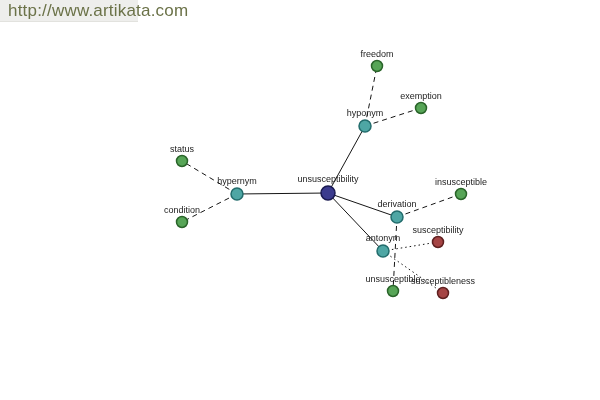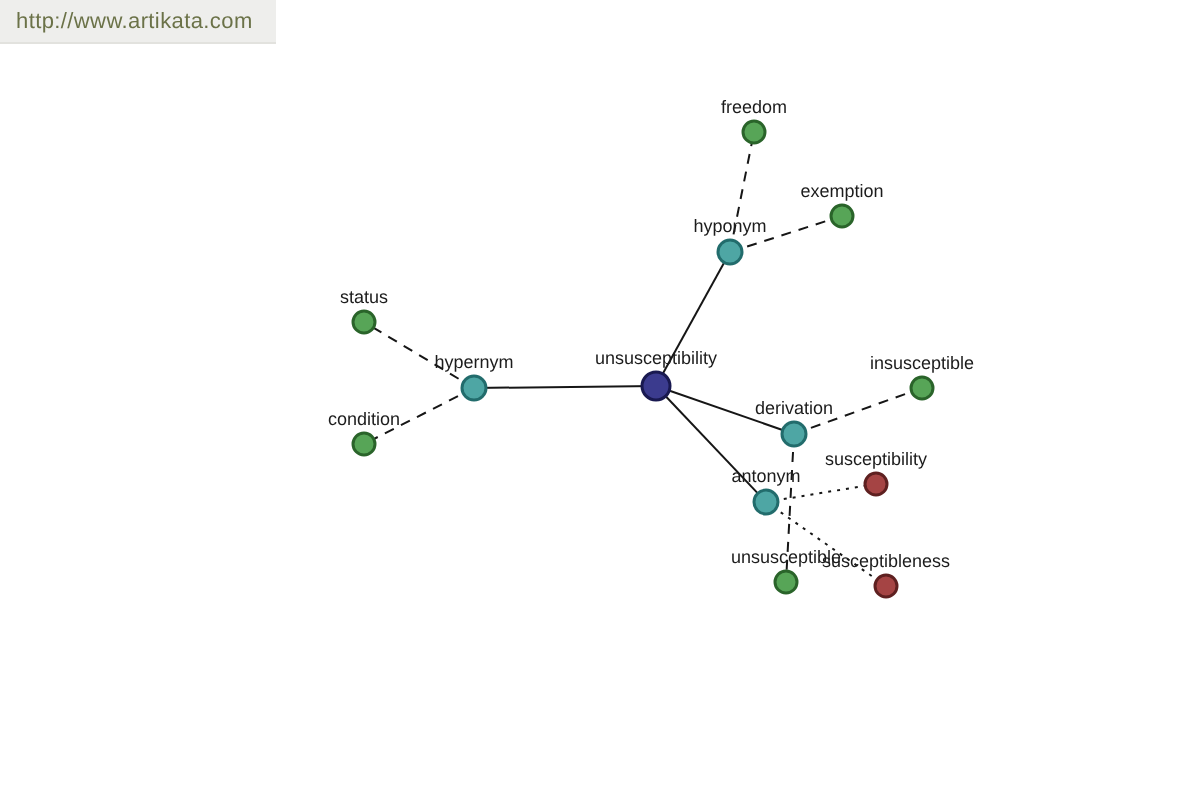--- a/index.html
+++ b/index.html
@@ -14,21 +14,21 @@
   .urlbox{
     position:absolute;left:0;top:0;
     width:138px;height:22px;
     background:#eeeeec;
     border-bottom:1px solid #e2e2de;
     display:flex;align-items:center;
     box-sizing:border-box;
     padding-left:8px;
   }
   .urlbox span{
-    font-size:11px;
+    font-size:17px;
     color:#6b7248;
     letter-spacing:0.2px;
     white-space:nowrap;
   }
   svg#graph{position:absolute;left:0;top:0;width:600px;height:400px;}
   text.node-label{
     font-family:"Liberation Sans", sans-serif;
     font-size:9px;
     fill:#1c1c1c;
   }

